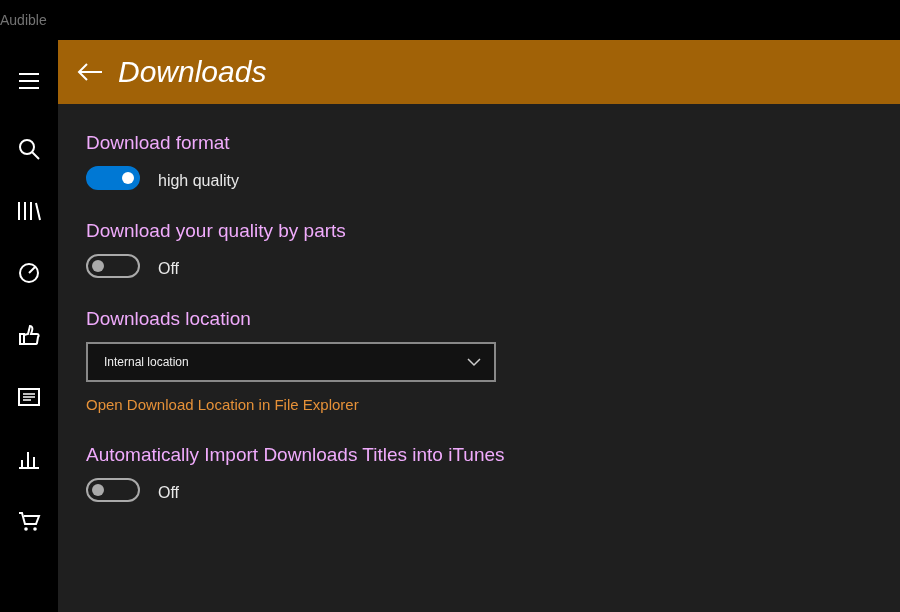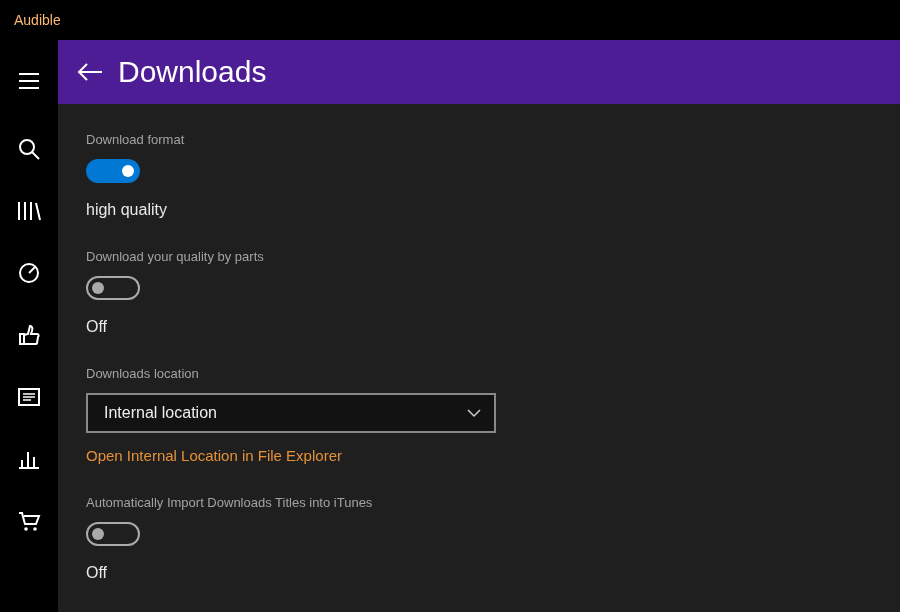--- a/index.html
+++ b/index.html
@@ -13,23 +13,23 @@
       background: #000;
       font-family: "Segoe UI", Arial, sans-serif;
       color: #fff;
       overflow: hidden;
     }
     .titlebar {
       height: 40px;
       background: #000;
       display: flex;
       align-items: center;
-      padding-left: 14px;
+      padding-left: 0;
       font-size: 14px;
-      color: #fdba74;
+      color: #737373;
     }
     .app-body {
       display: flex;
       height: calc(612px - 40px);
     }
     .sidebar {
       width: 58px;
       background: #000;
       display: flex;
       flex-direction: column;
@@ -55,21 +55,22 @@
     .main {
       flex: 1;
       background: #1f1f1f;
       position: relative;
     }
     .header {
       display: flex;
       align-items: center;
       height: 64px;
       padding-left: 10px;
-      background: #4c1d95;
+      background: #a16207;
+      font-style: italic;
     }
     .back-btn {
       width: 44px;
       height: 44px;
       display: flex;
       align-items: center;
       justify-content: center;
     }
     .page-title {
       font-size: 30px;
@@ -77,29 +78,28 @@
       color: #fff;
       margin-left: 6px;
     }
     .content {
       padding: 28px 0 0 28px;
     }
     .setting-block {
       margin-bottom: 30px;
     }
     .setting-label {
-      font-size: 13px;
-      color: #a3a3a3;
+      font-size: 19px;
+      color: #f0abfc;
       margin-bottom: 12px;
     }
     .toggle-row {
       display: flex;
-      align-items: flex-start;
+      align-items: flex-end;
       gap: 18px;
-      flex-direction: column;
     }
     .toggle {
       width: 54px;
       height: 24px;
       border-radius: 12px;
       position: relative;
       cursor: pointer;
     }
     .toggle.on {
       background: #0078d4;
@@ -135,21 +135,21 @@
       border: 2px solid #888;
       background: #121212;
       display: flex;
       align-items: center;
       justify-content: space-between;
       padding: 0 12px 0 16px;
       cursor: pointer;
       margin-top: 4px;
     }
     .dropdown-text {
-      font-size: 16px;
+      font-size: 12px;
       color: #eee;
     }
     .link {
       color: #e69138;
       font-size: 15px;
       margin-top: 14px;
       cursor: pointer;
       display: inline-block;
     }
   </style>
@@ -253,21 +253,21 @@
       </div>
 
       <div class="setting-block">
         <div class="setting-label">Downloads location</div>
         <div class="dropdown">
           <span class="dropdown-text">Internal location</span>
           <svg width="16" height="10" viewBox="0 0 16 10" stroke="#ccc" fill="none">
             <polyline points="2,2 8,8 14,2" stroke-width="1.5"></polyline>
           </svg>
         </div>
-        <div class="link">Open Internal Location in File Explorer</div>
+        <div class="link">Open Download Location in File Explorer</div>
       </div>
 
       <div class="setting-block">
         <div class="setting-label">Automatically Import Downloads Titles into iTunes</div>
         <div class="toggle-row">
           <div class="toggle off">
             <div class="toggle-knob"></div>
           </div>
           <div class="toggle-value">Off</div>
         </div>

